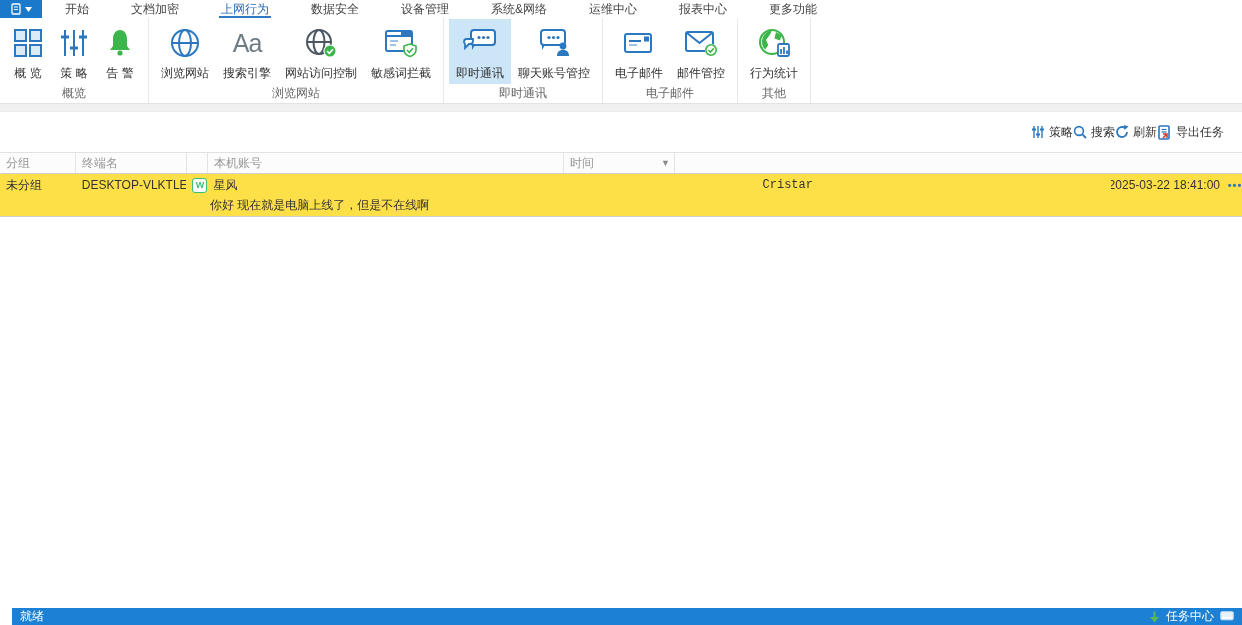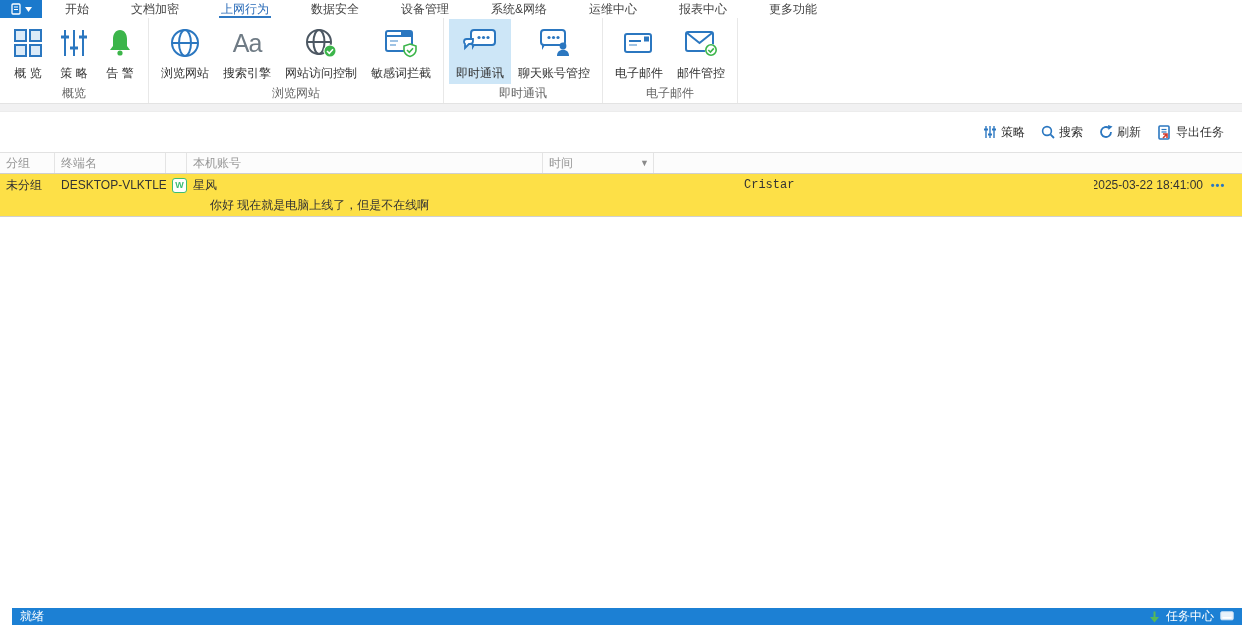--- a/index.html
+++ b/index.html
@@ -44,33 +44,33 @@
   .rbtn .rlabel { margin-top:4px; white-space:nowrap; color:#333; }
   .glabel { text-align:center; color:#666; padding:1px 0 4px; }
   .aa-glyph { font-size:25px; color:#6f7b85; font-weight:400; letter-spacing:-1px; }
 
   
   .strip { height:8px; background:#f1f1f2; border-bottom:1px solid #ececec; }
 
   
   .acttoolbar {
     height:40px; display:flex; justify-content:flex-end; align-items:center;
-    gap:16px; padding-right:18px; background:#fff;
+    padding-right:18px; background:#fff;
   }
   .actitem { display:flex; align-items:center; gap:4px; color:#333; cursor:default; }
 
   
   .thead {
     display:flex; height:22px; align-items:center;
     background:#fcfcfc; color:#979797;
     border-top:1px solid #e2e2e2; border-bottom:1px solid #cfcfcf;
   }
   .thcell { height:100%; display:flex; align-items:center; padding-left:6px;
             border-right:1px solid #e4e4e4; overflow:hidden; white-space:nowrap; }
-  .c-group   { width:55px; }
+  .c-group   { width:76px; }
   .c-term    { width:111px; }
   .c-appicon { width:21px; padding-left:0; justify-content:center; }
   .c-account { width:356px;font-family:Liberation Mono, monospace; }
   .c-peer    { width:551px; }
   .c-time    { width:111px; justify-content:space-between; padding-right:4px; }
   .c-action  { width:20px; border-right:none; padding-left:0; justify-content:center; }
   .sortcaret { font-size:9px; color:#8a8a8a; }
 
   .trow { background:#fde047; border-bottom:1px solid #d0d0d0; }
   .trow-line1 { display:flex; height:22px; align-items:center; color:#333; }
@@ -269,20 +269,39 @@
             <circle cx="28" cy="22" r="5.2" fill="none" stroke="#3cb54a" stroke-width="1.6"></circle>
             <polyline points="25.3,22 27.4,24.1 30.8,20.4" fill="none" stroke="#3cb54a" stroke-width="1.6"></polyline>
           </svg>
         </span>
         <span class="rlabel">邮件管控</span>
       </div>
     </div>
     <div class="glabel">电子邮件</div>
   </div>
 
+  <div class="rgroup">
+    <div class="rbuttons">
+      <div class="rbtn">
+        <span class="ric">
+          <svg width="36" height="32" viewBox="0 0 36 32">
+            <circle cx="16" cy="15" r="12" fill="#fff" stroke="#3cb54a" stroke-width="2"></circle>
+            <path d="M16 3 c-6 1 -10 6 -10 12 c0 3 1.2 5.6 3.2 7.6 l3 -4.6 l-2.2 -5 l4 -5.5 Z" fill="#3cb54a"></path>
+            <path d="M20 5 l5.5 3.5 l-1.5 5 l-5.5 -2 Z" fill="#3cb54a"></path>
+            <rect x="22" y="17" width="11" height="12" rx="1.5" fill="#fff" stroke="#2b77c0" stroke-width="1.8"></rect>
+            <line x1="25" y1="27" x2="25" y2="22" stroke="#2b77c0" stroke-width="1.8"></line>
+            <line x1="28" y1="27" x2="28" y2="20" stroke="#2b77c0" stroke-width="1.8"></line>
+            <line x1="31" y1="27" x2="31" y2="23.5" stroke="#2b77c0" stroke-width="1.8"></line>
+          </svg>
+        </span>
+        <span class="rlabel">行为统计</span>
+      </div>
+    </div>
+    <div class="glabel">其他</div>
+  </div>
 </div>
 
 <div class="strip"></div>
 
 <div class="acttoolbar">
   <div class="actitem">
     <svg width="14" height="14" viewBox="0 0 14 14" stroke="#2b77c0" fill="none">
       <line x1="3" y1="1" x2="3" y2="13" stroke-width="1.4"></line>
       <line x1="7" y1="1" x2="7" y2="13" stroke-width="1.4"></line>
       <line x1="11" y1="1" x2="11" y2="13" stroke-width="1.4"></line>

